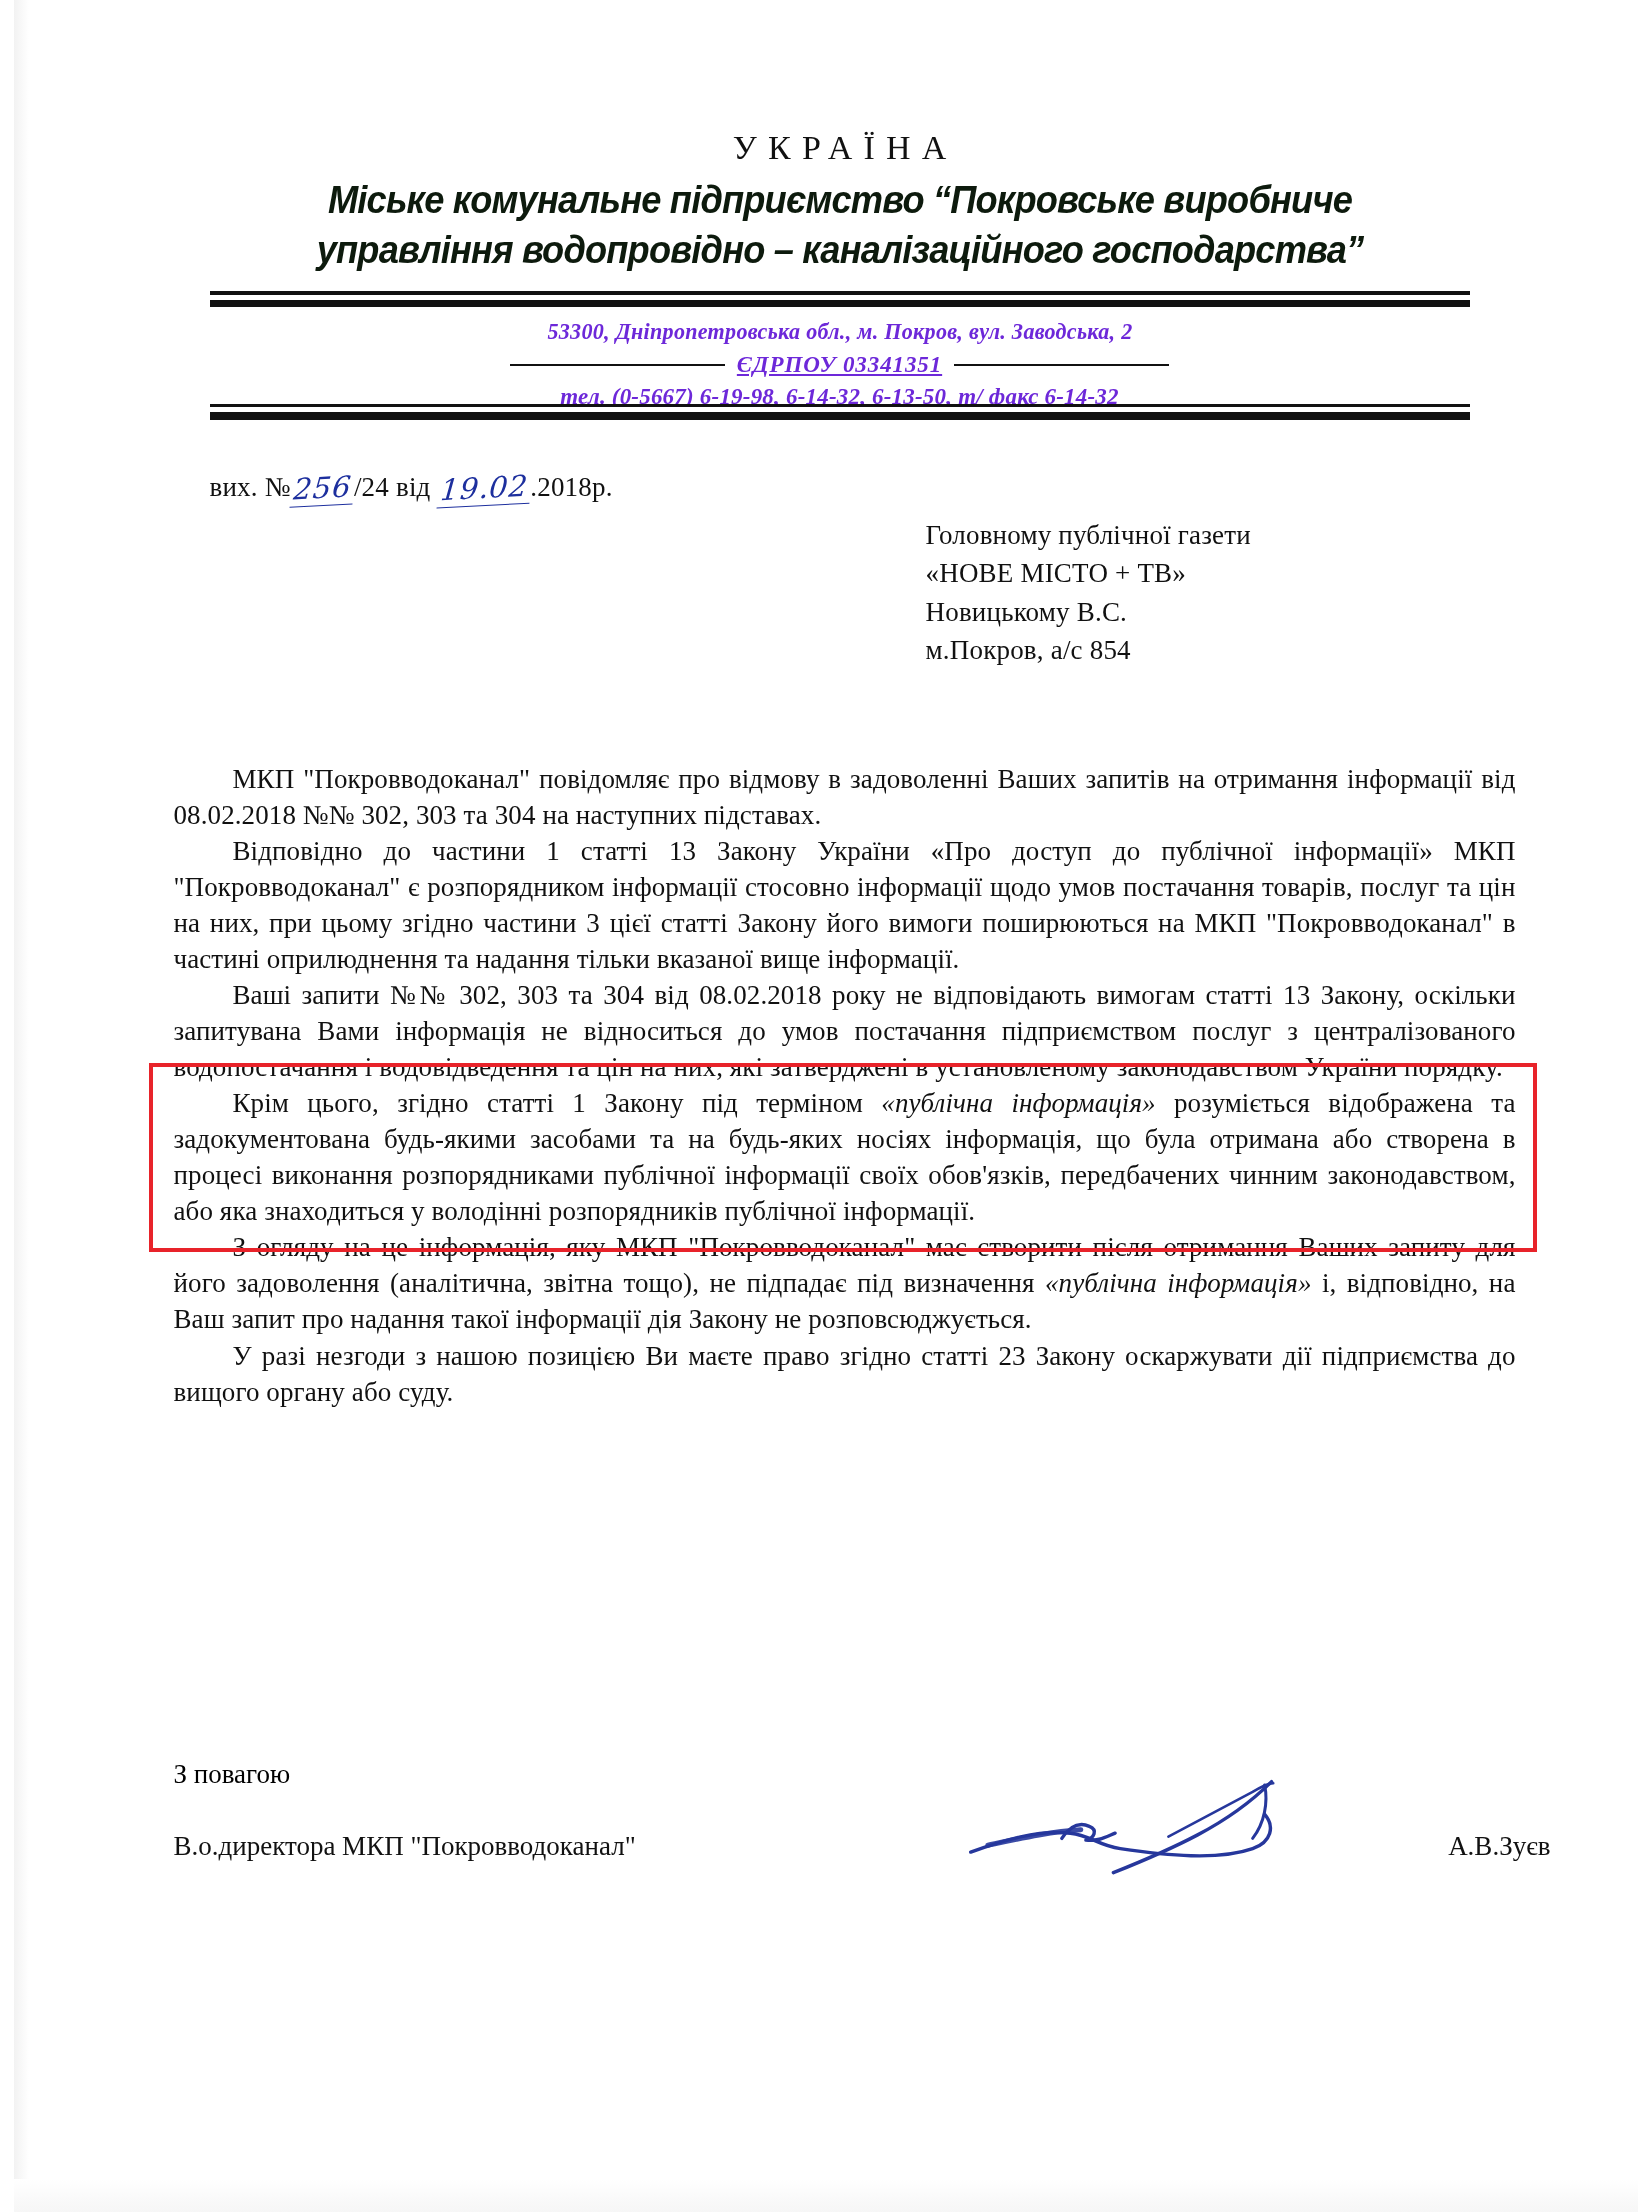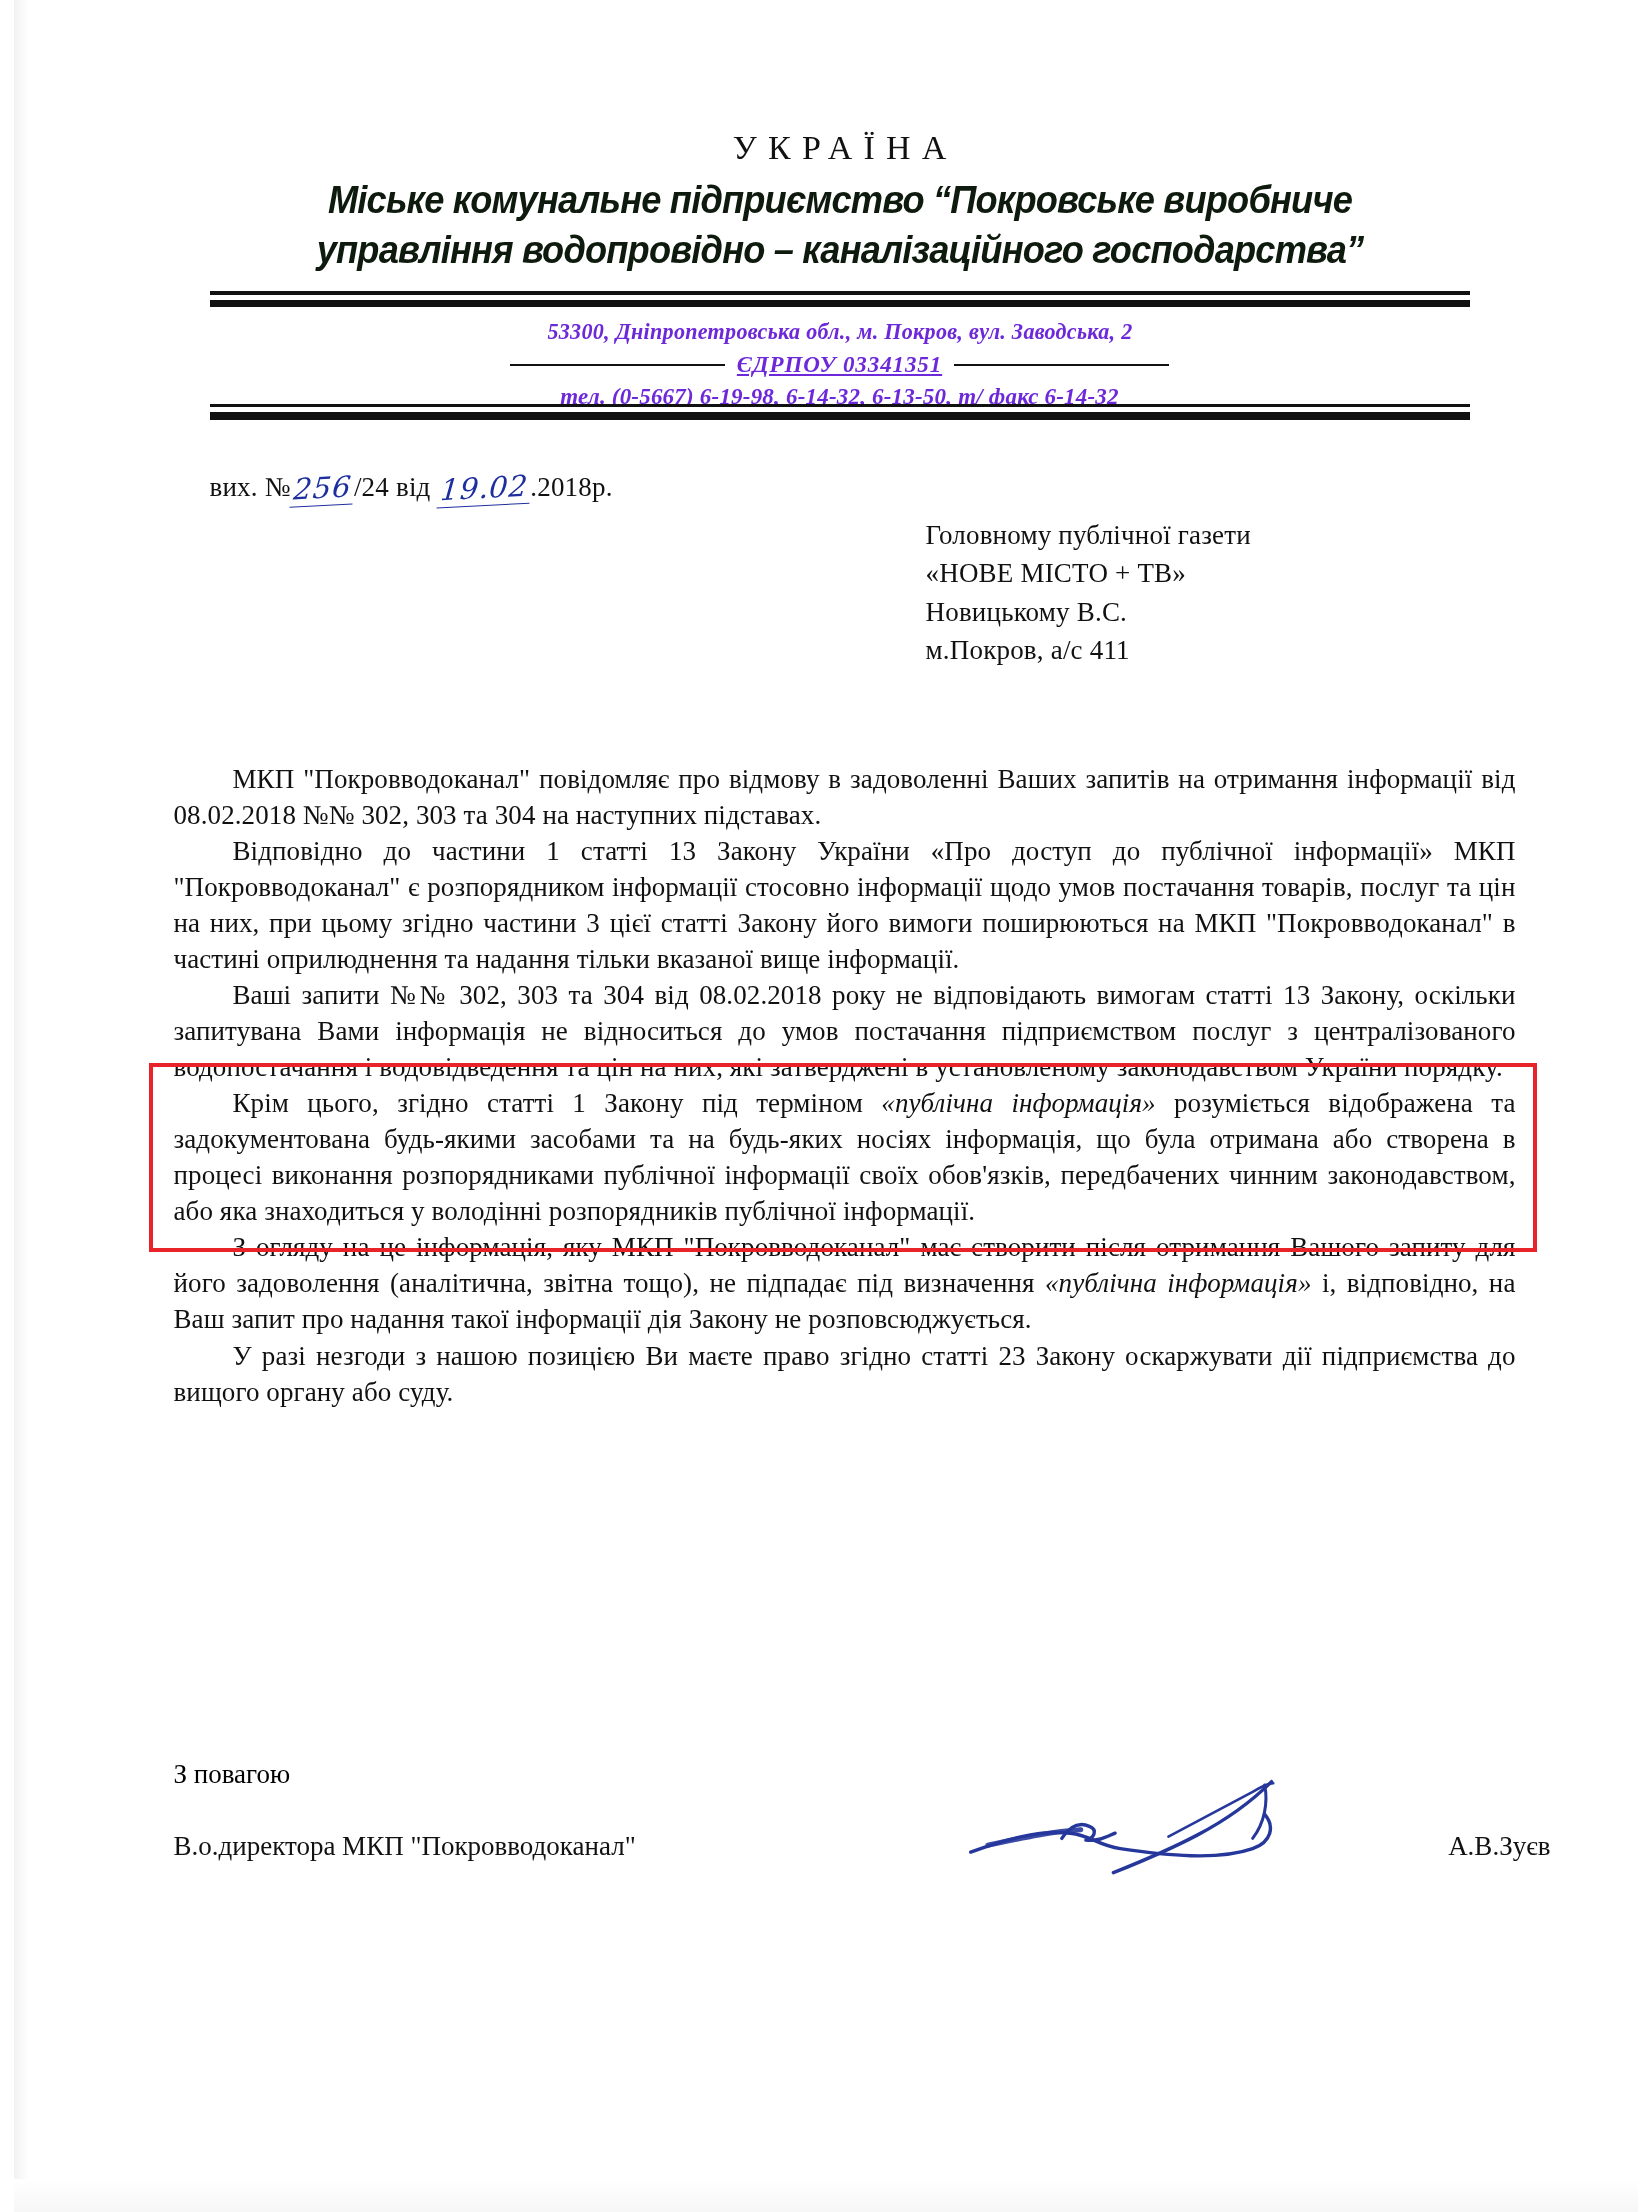--- a/index.html
+++ b/index.html
@@ -268,29 +268,29 @@
   </div>
 
   <div class="outgoing">
     <span>вих. №</span><span class="hand">256</span><span>/24 від</span>&nbsp;<span class="hand">19.02</span><span>.2018р.</span>
   </div>
 
   <div class="addressee">
     <div>Головному публічної газети</div>
     <div>«НОВЕ МІСТО + ТВ»</div>
     <div>Новицькому В.С.</div>
-    <div>м.Покров, а/с 411</div>
+    <div>м.Покров, а/с 854</div>
   </div>
 
   <div class="body-text">
     <p>МКП "Покровводоканал" повідомляє про відмову в задоволенні Ваших запитів на отримання інформації від 08.02.2018 №№ 302, 303 та 304 на наступних підставах.</p>
     <p>Відповідно до частини 1 статті 13 Закону України «Про доступ до публічної інформації» МКП "Покровводоканал" є розпорядником інформації стосовно інформації щодо умов постачання товарів, послуг та цін на них, при цьому згідно частини 3 цієї статті Закону його вимоги поширюються на МКП "Покровводоканал" в частині оприлюднення та надання тільки вказаної вище інформації.</p>
     <p class="boxed">Ваші запити №№ 302, 303 та 304 від 08.02.2018 року не відповідають вимогам статті 13 Закону, оскільки запитувана Вами інформація не відноситься до умов постачання підприємством послуг з централізованого водопостачання і водовідведення та цін на них, які затверджені в установленому законодавством України порядку.</p>
     <p><span>Крім цього, згідно статті 1 Закону під терміном </span><span class="it">«публічна інформація»</span><span> розуміється відображена та задокументована будь-якими засобами та на будь-яких носіях інформація, що була отримана або створена в процесі виконання розпорядниками публічної інформації своїх обов'язків, передбачених чинним законодавством, або яка знаходиться у володінні розпорядників публічної інформації.</span></p>
-    <p><span>З огляду на це інформація, яку МКП "Покровводоканал" має створити після отримання Вашого запиту для його задоволення (аналітична, звітна тощо), не підпадає під визначення </span><span class="it">«публічна інформація»</span><span> і, відповідно, на Ваш запит про надання такої інформації дія Закону не розповсюджується.</span></p>
+    <p><span>З огляду на це інформація, яку МКП "Покровводоканал" має створити після отримання Ваших запиту для його задоволення (аналітична, звітна тощо), не підпадає під визначення </span><span class="it">«публічна інформація»</span><span> і, відповідно, на Ваш запит про надання такої інформації дія Закону не розповсюджується.</span></p>
     <p>У разі незгоди з нашою позицією Ви маєте право згідно статті 23 Закону оскаржувати дії підприємства до вищого органу або суду.</p>
   </div>
 
   <div class="red-box"></div>
 
   <div class="regards">З повагою</div>
 
   <div class="sign-row">
     <span class="sign-title">В.о.директора МКП "Покровводоканал"</span>
     <span class="sign-name">А.В.Зуєв</span>

